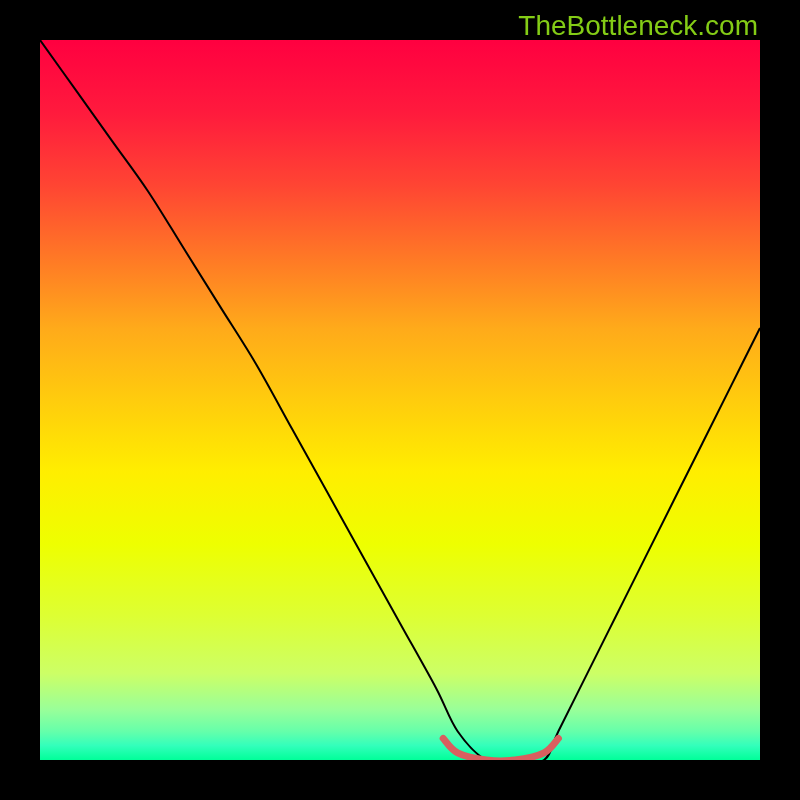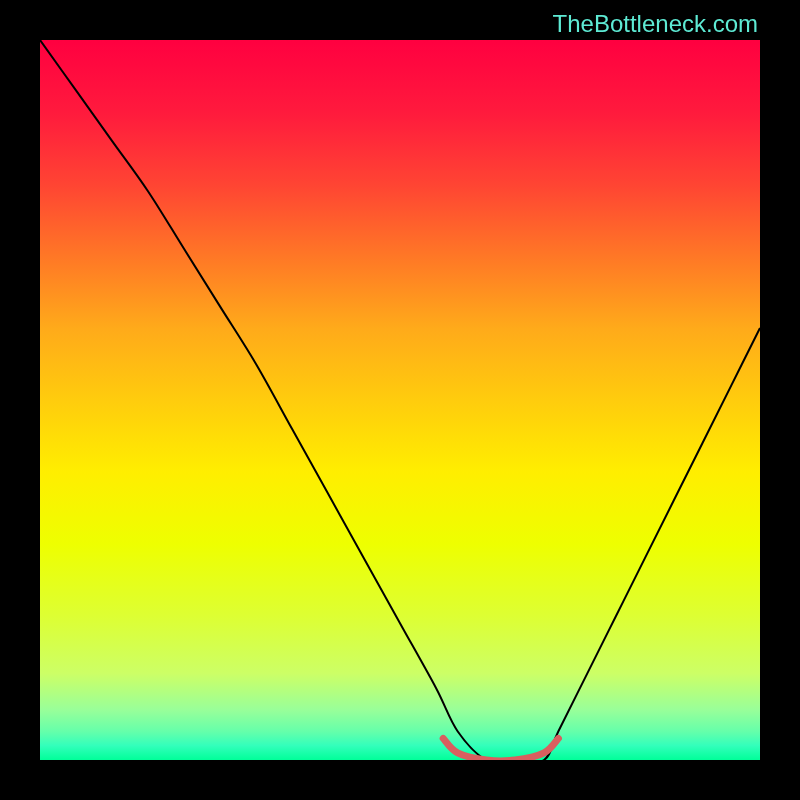--- a/index.html
+++ b/index.html
@@ -31,22 +31,22 @@
       #66ffaa 96%,
       #33ffbb 98%,
       #00ff99 100%
     );
   }
   .watermark {
     position: absolute;
     top: 10px;
     right: 42px;
     font-family: Arial, Helvetica, sans-serif;
-    font-size: 24px;
-    color: #5eead4;
+    font-size: 28px;
+    color: #84cc16;
     z-index: 10;
   }
   svg.curve {
     position: absolute;
     left: 0;
     top: 0;
     width: 100%;
     height: 100%;
     pointer-events: none;
   }

